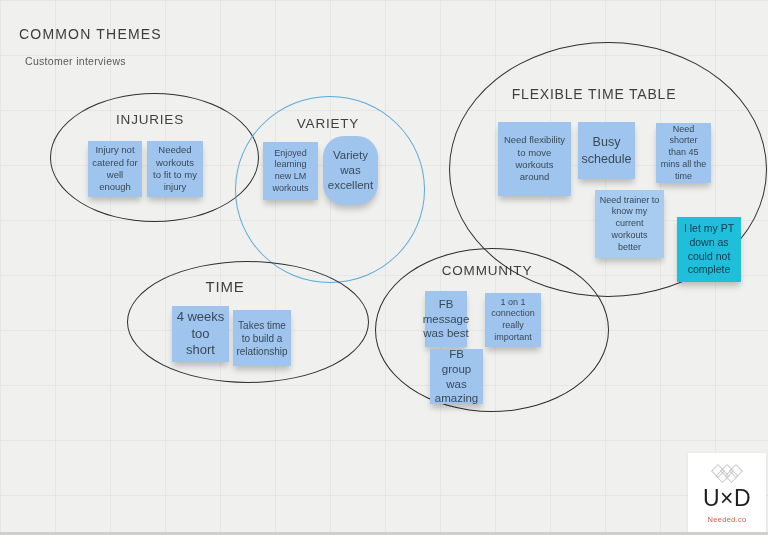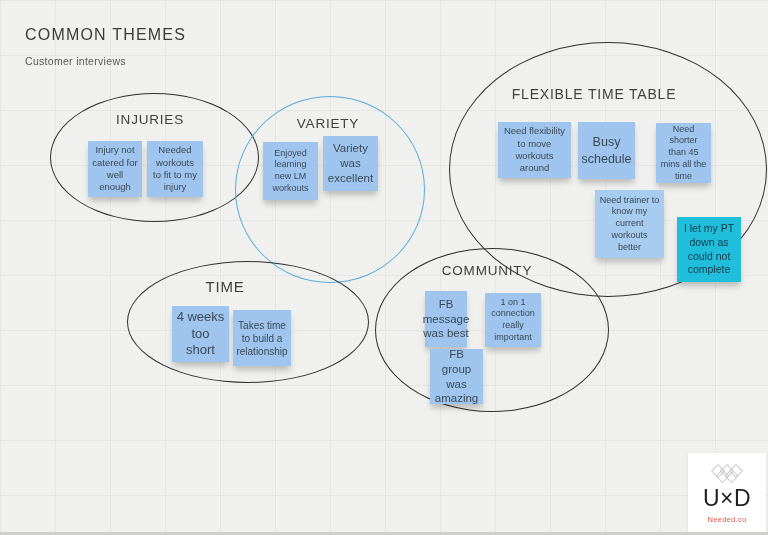--- a/index.html
+++ b/index.html
@@ -10,22 +10,22 @@
       linear-gradient(to right, rgba(180,180,178,0.16) 1px, transparent 1px),
       linear-gradient(to bottom, rgba(180,180,178,0.16) 1px, transparent 1px);
     background-size:55px 55px;
     font-family:"Liberation Sans", sans-serif;
   }
   .board::after {
     content:""; position:absolute; left:0; right:0; bottom:0; height:3px;
     background:#cfcfcd;
   }
   .title {
-    position:absolute; left:25px; top:26px;
-    font-size:16px; color:#3b3b3b; letter-spacing:1.2px;
+    position:absolute; left:19px; top:26px;
+    font-size:14px; color:#3b3b3b; letter-spacing:1.2px;
   }
   .subtitle {
     position:absolute; left:25px; top:55px;
     font-size:10.5px; color:#5a5a5a; letter-spacing:0.3px;
   }
   .ellipse {
     position:absolute; border:1.6px solid #2f2f2f; border-radius:50%;
     background:transparent;
   }
   .el-injuries  { left:50px;  top:93px;  width:207px; height:127px; }
@@ -47,23 +47,23 @@
     background:#9fc5ee; color:#3a4956;
     display:flex; align-items:center; justify-content:center; text-align:center;
     padding:3px 4px; line-height:1.3;
     box-shadow:0 5px 6px -1px rgba(0,0,0,0.22);
   }
   .note.cyan { background:#1fbfdc; color:#15394a;margin-top:28px; }
   .note.lighter { background:#a8cbf0; }
   .n-inj0  { left:88px;  top:141px; width:54px; height:56px; font-size:9.5px; }
   .n-inj1  { left:147px; top:141px; width:56px; height:56px; font-size:9.5px; }
   .n-var0  { left:263px; top:142px; width:55px; height:58px; font-size:9px; }
-  .n-var1  { left:323px; top:136px; width:55px; height:55px; font-size:11.5px; }
+  .n-var1  { left:323px; top:136px; width:55px; height:69px; font-size:11.5px;border-radius:21px; }
   .n-var2  { left:325px; top:203px; width:56px; height:56px; font-size:11.5px; }
-  .n-flx0  { left:498px; top:122px; width:73px; height:56px; font-size:9.5px; }
+  .n-flx0  { left:498px; top:122px; width:73px; height:74px; font-size:9.5px; }
   .n-flx1  { left:578px; top:122px; width:57px; height:57px; font-size:12.5px; }
   .n-flx2  { left:641px; top:123px; width:55px; height:60px; font-size:9px;margin-left:15px; }
   .n-flx3  { left:595px; top:190px; width:69px; height:68px; font-size:9px; }
   .n-flx4  { left:677px; top:189px; width:64px; height:65px; font-size:10.5px; }
   .n-tim0  { left:172px; top:306px; width:57px; height:56px; font-size:13px; }
   .n-tim1  { left:233px; top:310px; width:58px; height:56px; font-size:10px; }
   .n-com0  { left:425px; top:291px; width:42px; height:56px; font-size:11.5px; }
   .n-com1  { left:485px; top:293px; width:56px; height:54px; font-size:9px; }
   .n-com2  { left:430px; top:349px; width:53px; height:55px; font-size:11.5px; }
   .logo {

